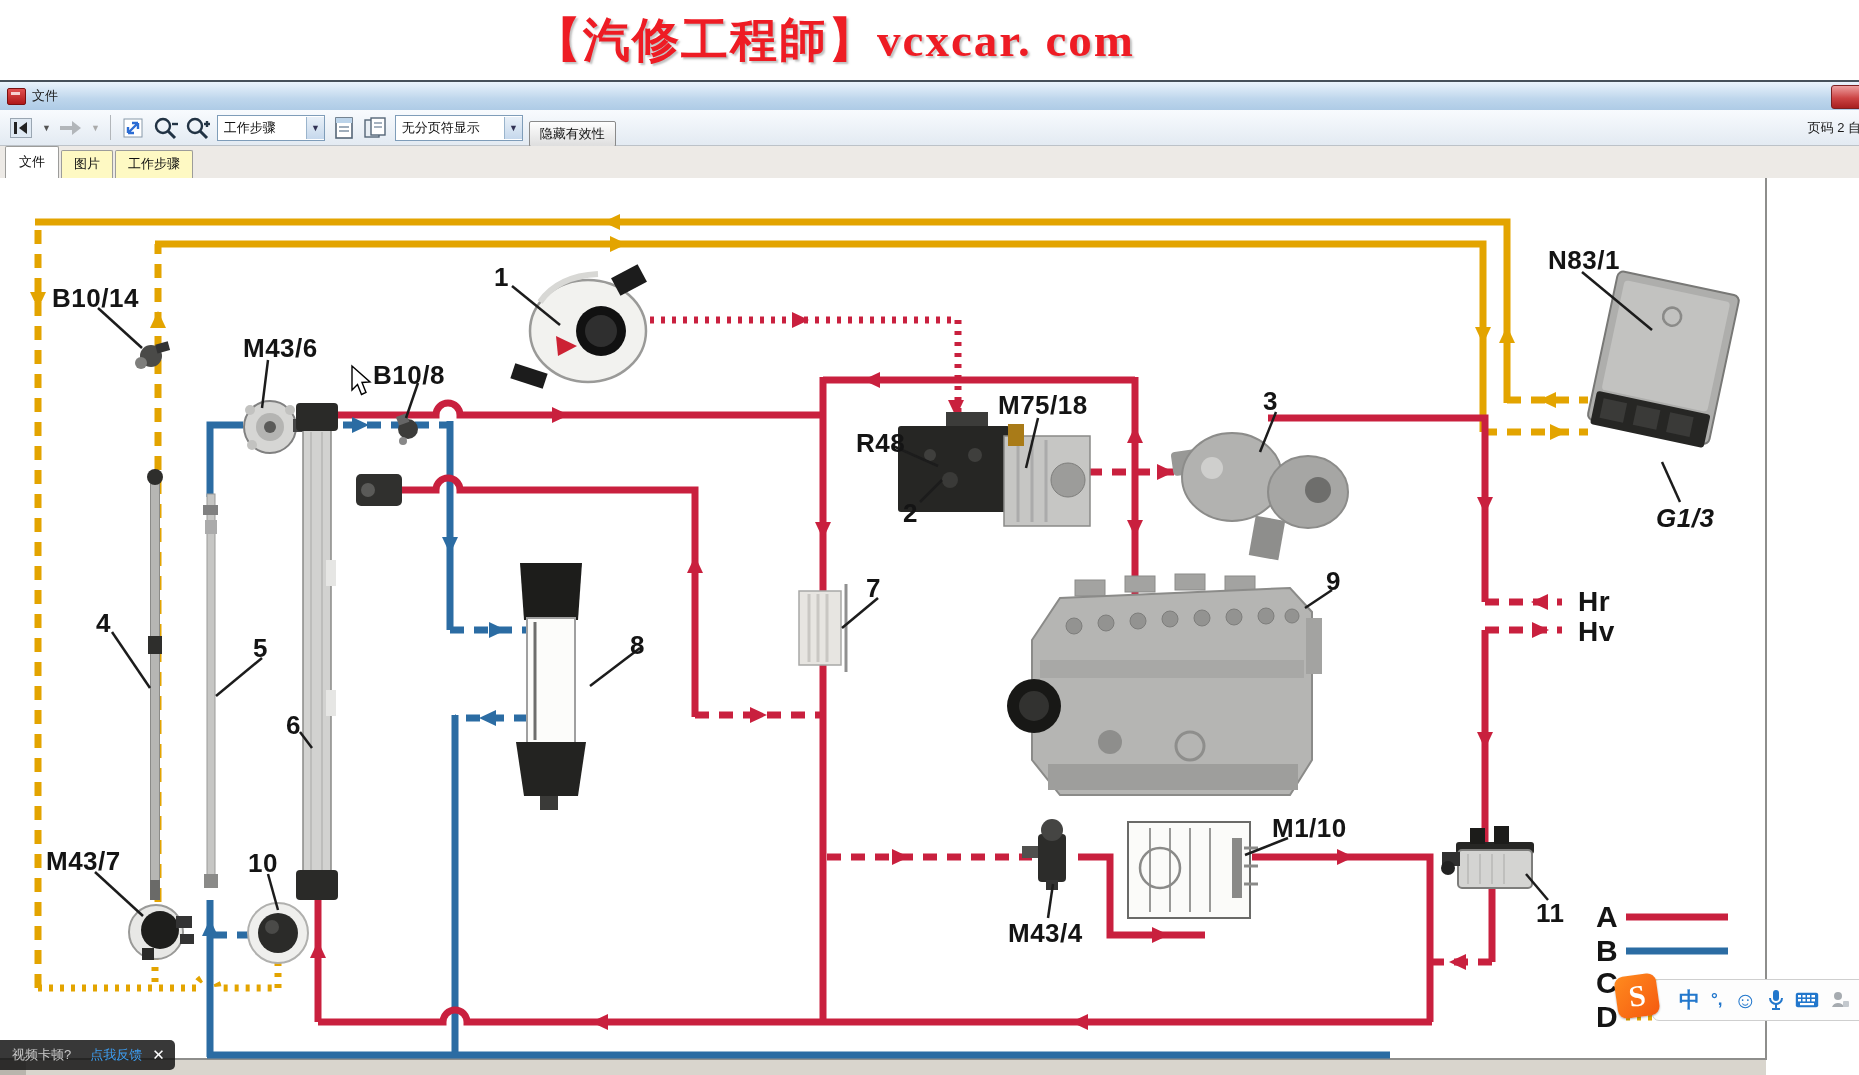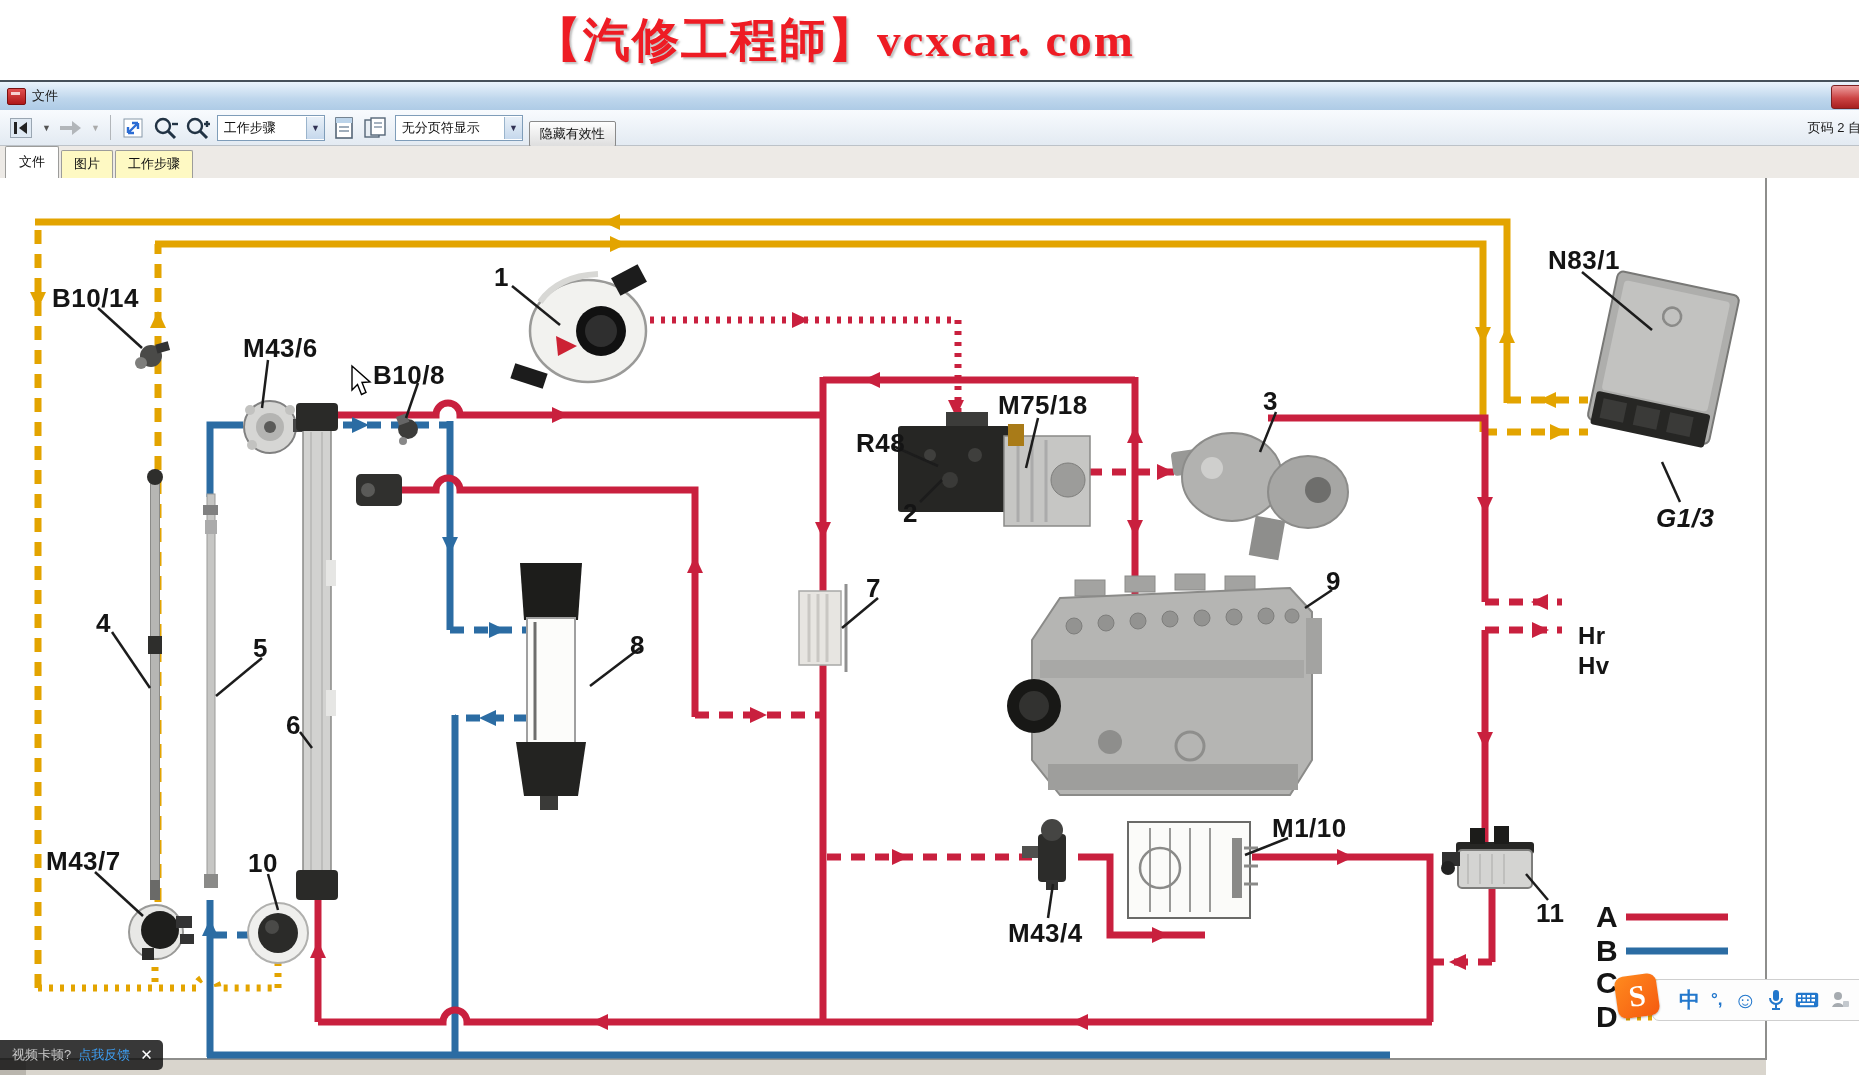--- a/index.html
+++ b/index.html
@@ -52,28 +52,28 @@
   #page-hline{position:absolute;left:0;top:1058px;width:1766px;height:2px;background:#8e8e8c;}
   #bottom-strip{position:absolute;left:0;top:1060px;width:1766px;height:15px;background:#d9d5cd;}
   #bottom-chip{position:absolute;left:0;top:1060px;width:26px;height:15px;background:#b9b5ad;}
   #diagram-svg{position:absolute;left:0;top:0;z-index:1;pointer-events:none;}
   .pipe{fill:none;stroke-width:7;}
   .pipe.dashed{stroke-dasharray:14 10;}
   .pipe.dotted{stroke-dasharray:4 7;}
   #labels-layer{position:absolute;left:0;top:0;width:1859px;height:1075px;z-index:2;pointer-events:none;}
   .dlabel{position:absolute;font-weight:bold;font-size:26px;color:#141414;
     font-family:"Liberation Sans",sans-serif;letter-spacing:.5px;}
-  .dlabel.small{font-size:24px;margin-top:36px;}
+  .dlabel.small{font-size:28px;}
   .dlabel.legend{font-size:30px;}
   
   #feedback{position:absolute;left:0;top:1040px;height:30px;z-index:6;
     background:rgba(18,18,18,.84);border-radius:0 5px 5px 0;display:flex;align-items:center;
     padding:0 10px 0 12px;gap:7px;font-size:13px;}
   #feedback .q{color:#c8c8c8;}
-  #feedback .a{color:#3d9df0;}
+  #feedback .a{color:#3d9df0;margin-left:12px;}
   #feedback .x{color:#fff;font-size:15px;margin-left:3px;}
   
   #ime{position:absolute;left:1652px;top:979px;width:215px;height:42px;z-index:6;
     background:#fdfdfd;border:1px solid #cfcfcf;border-radius:7px 0 0 7px;
     display:flex;align-items:center;gap:11px;padding-left:26px;box-sizing:border-box;}
   #ime-logo{position:absolute;left:1616px;top:975px;width:42px;height:42px;z-index:7;
     background:linear-gradient(140deg,#ff8a1e,#f55a10);border-radius:9px;transform:rotate(-8deg);
     display:flex;align-items:center;justify-content:center;color:#fff;font-weight:bold;
     font-size:30px;font-family:"Liberation Serif",serif;box-shadow:0 1px 2px rgba(0,0,0,.3);}
   .ime-item{color:#2277cc;font-weight:bold;font-size:21px;display:flex;align-items:center;}

